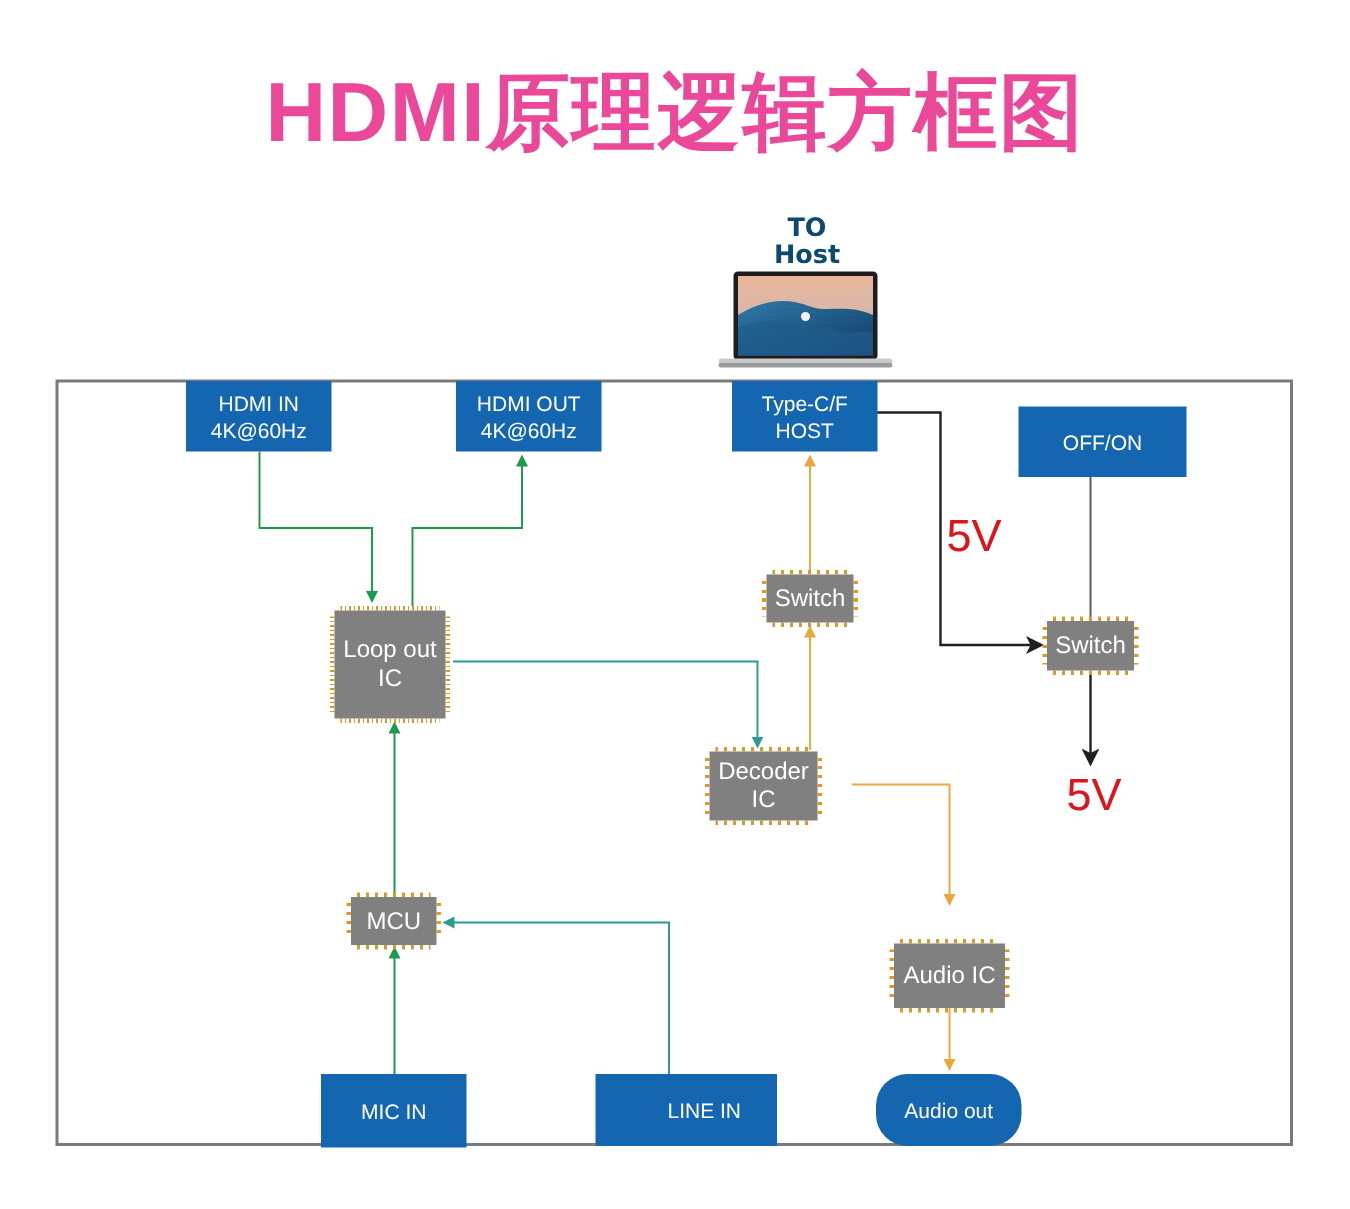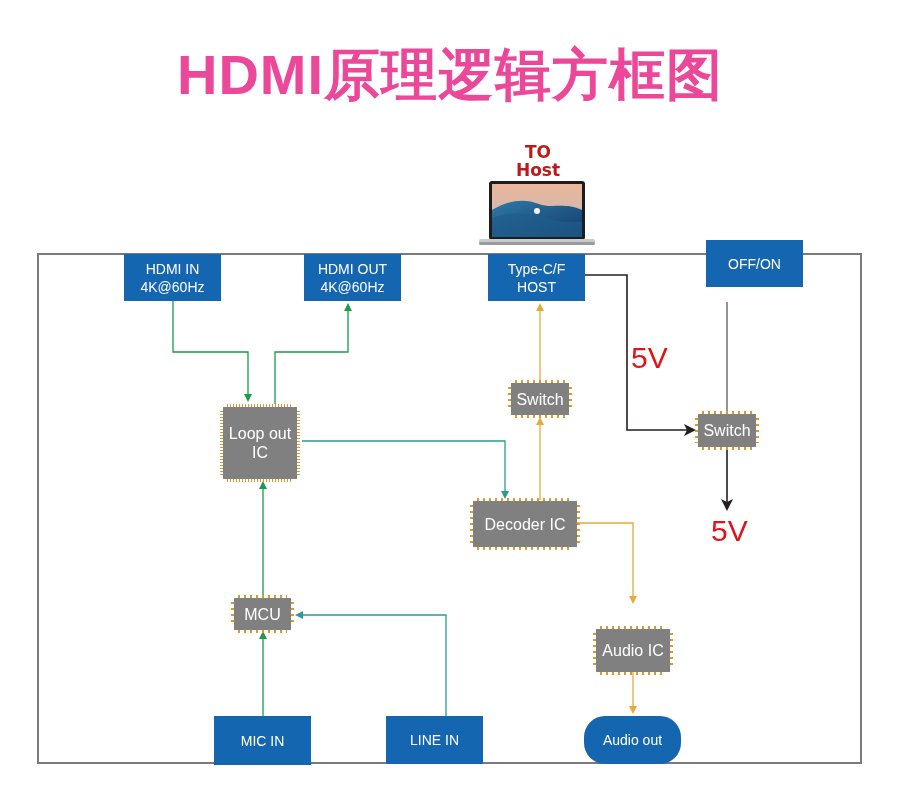--- a/index.html
+++ b/index.html
@@ -1,18 +1,18 @@
 <!DOCTYPE html>
 <html><head>
 <meta charset="utf-8">
 <style>
   html, body { margin:0; padding:0; background:#ffffff; }
   body { width:900px; height:806px; position:relative; overflow:hidden; font-family:"Liberation Sans", sans-serif; }
   .title { position:absolute; left:0; top:38px; width:900px; text-align:center; color:#ec4899; font-weight:bold; font-size:56px; letter-spacing:1px; font-family:"Liberation Sans","DejaVu Sans",sans-serif; }
-  .host-label { position:absolute; left:498px; top:143px; width:80px; text-align:center; font-weight:bold; font-size:17px; line-height:18px; color:#b91c1c; font-family:"DejaVu Sans",sans-serif; }
+  .host-label { position:absolute; left:498px; top:143px; width:80px; text-align:center; font-weight:bold; font-size:17px; line-height:18px; color:#0c4a6e; font-family:"DejaVu Sans",sans-serif; }
   .laptop { position:absolute; left:479px; top:180px; width:116px; height:66px; }
   .frame { position:absolute; left:37px; top:253px; width:825px; height:511px; border:2px solid #7a7a7a; box-sizing:border-box; }
   .blue { position:absolute; background:#1566b0; color:#fff; text-align:center; font-size:14px; display:flex; align-items:center; justify-content:center; flex-direction:column; line-height:18px; }
   .chip { position:absolute; background:#808080; color:#fff; text-align:center; font-size:16px; display:flex; align-items:center; justify-content:center; flex-direction:column; line-height:19px; }
   .chip::before, .chip::after { content:""; position:absolute; pointer-events:none; }
   .chip::before { left:4px; right:4px; top:-3px; bottom:-3px; background:
       repeating-linear-gradient(90deg, #d99a26 0 2px, transparent 2px 6px) top/100% 3px no-repeat,
       repeating-linear-gradient(90deg, #d99a26 0 2px, transparent 2px 6px) bottom/100% 3px no-repeat; }
   .chip::after { top:4px; bottom:4px; left:-3px; right:-3px; background:
       repeating-linear-gradient(180deg, #d99a26 0 2px, transparent 2px 6px) left/3px 100% no-repeat,
@@ -108,44 +108,44 @@
   <span>4K@60Hz</span>
 </div>
 <div class="blue" style="left:304px;top:254px;width:97px;height:47px;">
   <span>HDMI OUT</span>
   <span>4K@60Hz</span>
 </div>
 <div class="blue" style="left:488px;top:254px;width:97px;height:47px;">
   <span>Type-C/F</span>
   <span>HOST</span>
 </div>
-<div class="blue" style="left:679px;top:240px;width:97px;height:47px;margin-left:27px;">
+<div class="blue" style="left:679px;top:271px;width:112px;height:47px;">
   <span>OFF/ON</span>
 </div>
 <div class="blue" style="left:214px;top:716px;width:97px;height:49px;">
   <span>MIC IN</span>
 </div>
-<div class="blue" style="left:386px;top:716px;width:97px;height:48px;">
+<div class="blue" style="left:397px;top:716px;width:97px;height:48px;padding-left:24px;">
   <span>LINE IN</span>
 </div>
 <div class="blue" style="left:584px;top:716px;width:97px;height:48px;border-radius:21px;">
   <span>Audio out</span>
 </div>
 
 <div class="chip dense" style="left:223px;top:407px;width:74px;height:72px;">
   <span>Loop out</span>
   <span>IC</span>
 </div>
 <div class="chip" style="left:511px;top:383px;width:58px;height:32px;">
   <span>Switch</span>
 </div>
 <div class="chip" style="left:698px;top:414px;width:58px;height:33px;">
   <span>Switch</span>
 </div>
-<div class="chip" style="left:473px;top:501px;width:104px;height:46px;">
+<div class="chip" style="left:473px;top:501px;width:72px;height:46px;">
   <span>Decoder IC</span>
 </div>
 <div class="chip" style="left:234px;top:598px;width:57px;height:32px;">
   <span>MCU</span>
 </div>
 <div class="chip" style="left:596px;top:607px;width:74px;height:43px;margin-top:22px;">
   <span>Audio IC</span>
 </div>
 
 <div class="volt" style="left:631px;top:341px;">5V</div>

